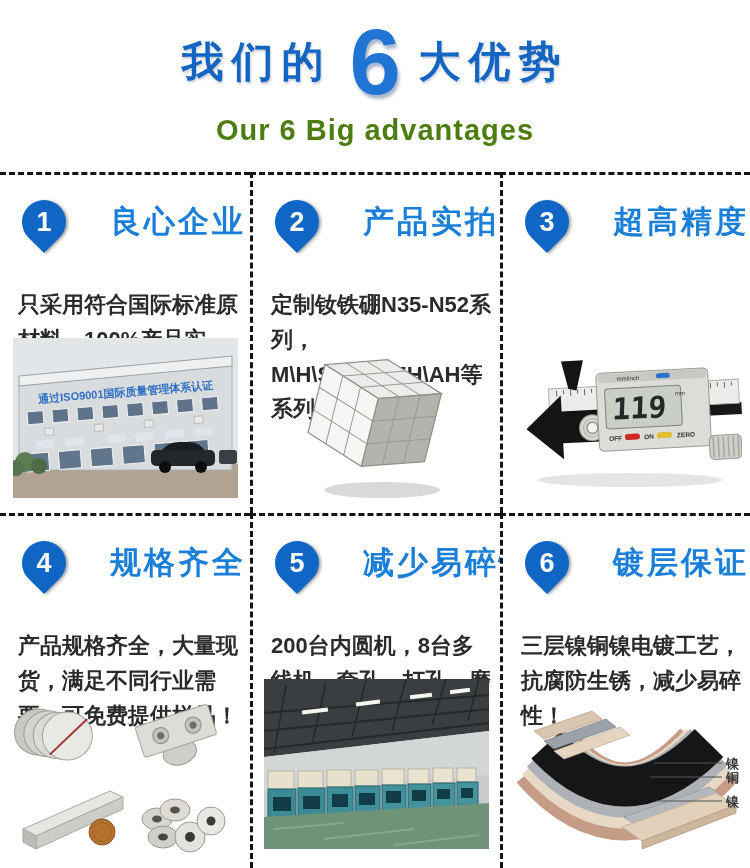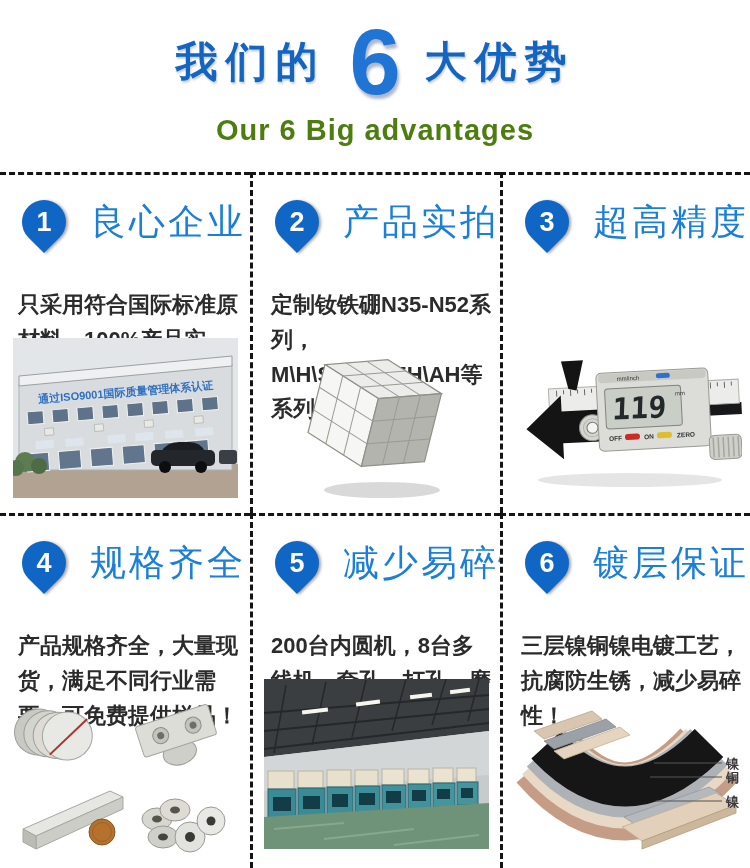--- a/index.html
+++ b/index.html
@@ -4,35 +4,35 @@
 <style>
   html,body{margin:0;padding:0;}
   body{
     width:750px;height:868px;background:#ffffff;overflow:hidden;
     font-family:"Liberation Sans","DejaVu Sans",sans-serif;
   }
   .page{width:750px;height:868px;position:relative;}
 
   
   .header{height:172px;text-align:center;}
-  .title-row{display:flex;justify-content:center;align-items:center;gap:20px;padding-top:14px;height:96px;}
+  .title-row{display:flex;justify-content:center;align-items:center;gap:14px;padding-top:14px;height:96px;}
   .title-cn{font-size:42px;font-weight:bold;color:#1465c2;letter-spacing:8px;text-shadow:1px 2px 2px rgba(30,60,120,.25);}
   .title-num{font-size:92px;font-weight:bold;color:#1f74d4;line-height:.9;padding:0 4px;text-shadow:2px 4px 3px rgba(20,50,110,.35);}
   .subtitle{font-size:29px;color:#4d7c0f;font-weight:600;margin-top:4px;letter-spacing:1px;}
 
   
   .grid{display:grid;grid-template-columns:250px 250px 250px;grid-template-rows:341px 355px;width:750px;}
   .cell{box-sizing:border-box;border-top:3px dashed #141414;position:relative;padding:14px 10px 0 18px;background:#fff;}
   .cell.vline{border-left:3px dashed #141414;}
 
   .badge-row{display:flex;align-items:center;gap:24px;margin:6px 0 10px 4px;height:54px;}
   .pin{width:44px;height:44px;background:#0f66c4;border-radius:50% 50% 50% 0;transform:rotate(-45deg);
        display:flex;align-items:center;justify-content:center;box-shadow:1px 2px 3px rgba(0,0,0,.35);flex:0 0 44px;}
   .pin span{transform:rotate(45deg);color:#fff;font-size:27px;font-weight:bold;}
-  .cell-title{font-size:36px;font-weight:normal;color:#1b7fd9;letter-spacing:3px;white-space:nowrap;}
+  .cell-title{font-size:31px;font-weight:bold;color:#1b7fd9;letter-spacing:3px;white-space:nowrap;margin-left:20px;}
   .cell-desc{font-size:22px;line-height:1.58;color:#2b2b2b;font-weight:600;width:222px;margin-top:39px;}
 
   .photo{position:absolute;top:163px;left:0;right:0;bottom:4px;display:flex;justify-content:center;align-items:flex-start;}
   svg text{font-family:"Liberation Sans","DejaVu Sans",sans-serif;}
   .lcd{font-family:"DejaVu Sans Mono","Liberation Mono",monospace;font-weight:bold;}
 </style>
 </head>
 <body>
 
 <div class="page">

